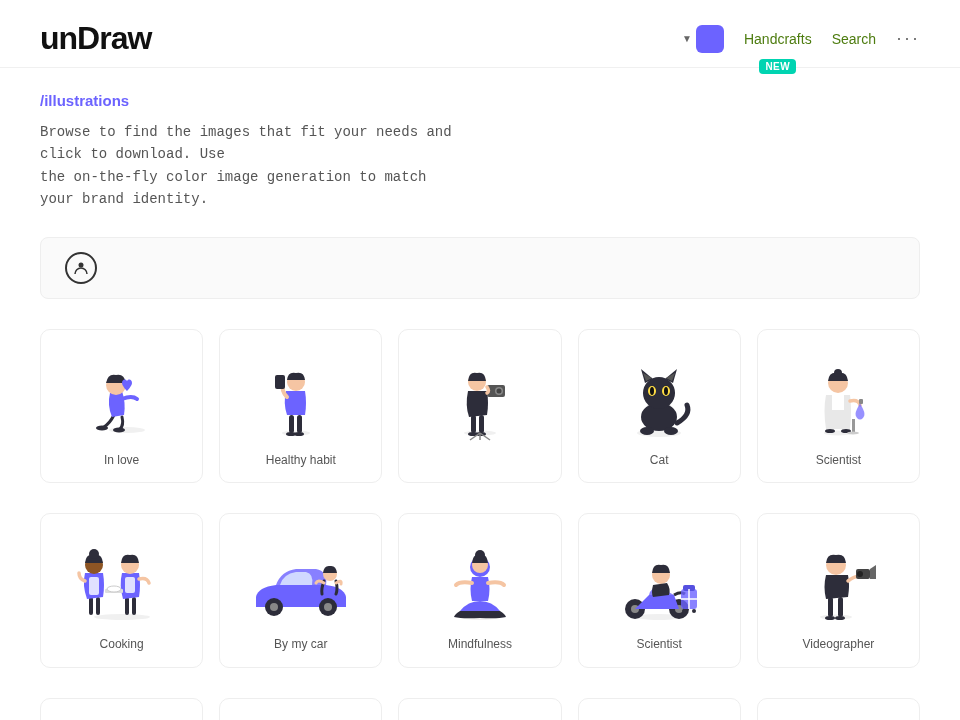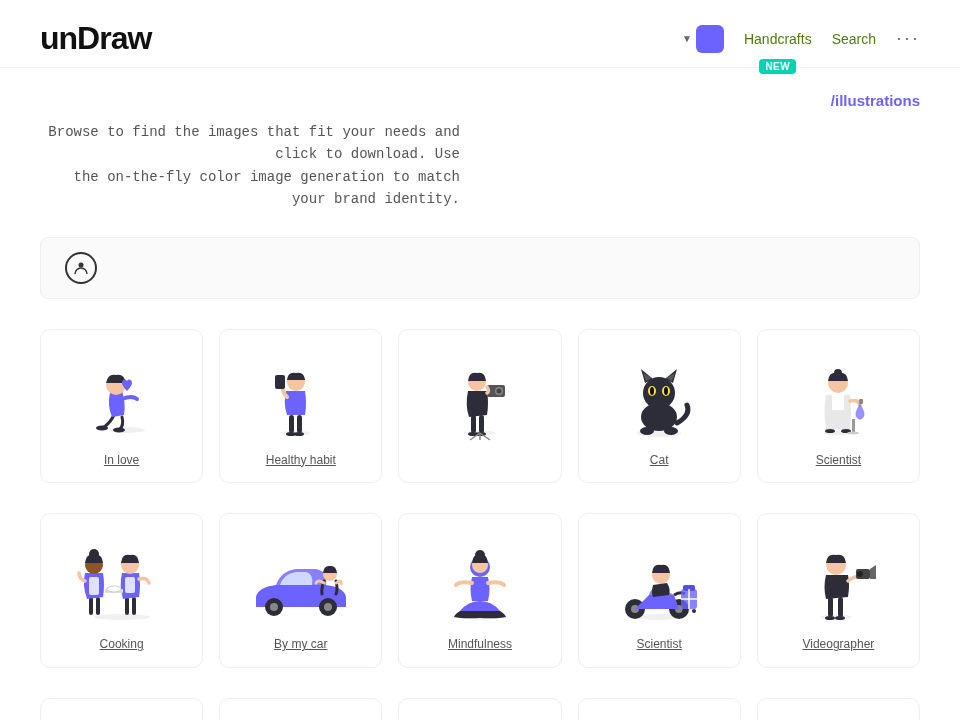--- a/index.html
+++ b/index.html
@@ -71,21 +71,20 @@
     .more-icon {
       font-size: 18px;
       color: #666;
       cursor: pointer;
       letter-spacing: 2px;
     }
 
     
     .hero {
       padding: 24px 40px 16px;
-      text-align: right;
     }
     .hero-subtitle {
       font-size: 15px;
       color: #6c63ff;
       font-weight: 600;
       margin-bottom: 12px;
     }
     .hero-desc {
       font-size: 14px;
       color: #555;
@@ -145,21 +144,20 @@
       display: flex;
       align-items: flex-end;
       justify-content: center;
       margin-bottom: 12px;
     }
     .card-label {
       font-size: 12px;
       color: #555;
       text-align: center;
       line-height: 1.4;
-      text-decoration: underline;
     }
 
     
     svg { overflow: visible; }
   </style>
 </head>
 <body>
 
 <header class="header">
   <div class="logo">unDraw</div>

